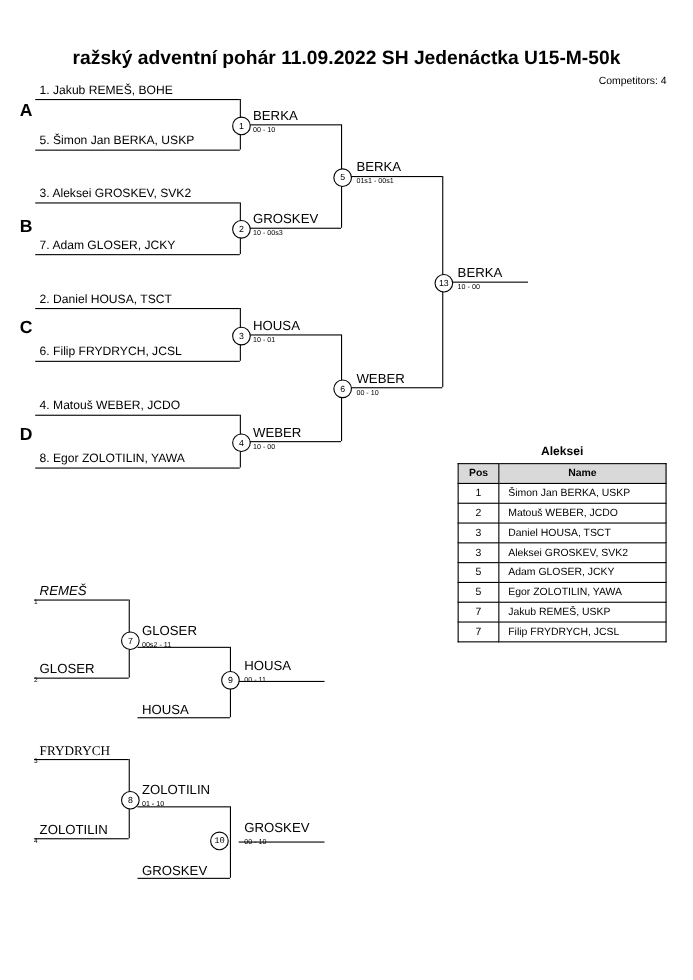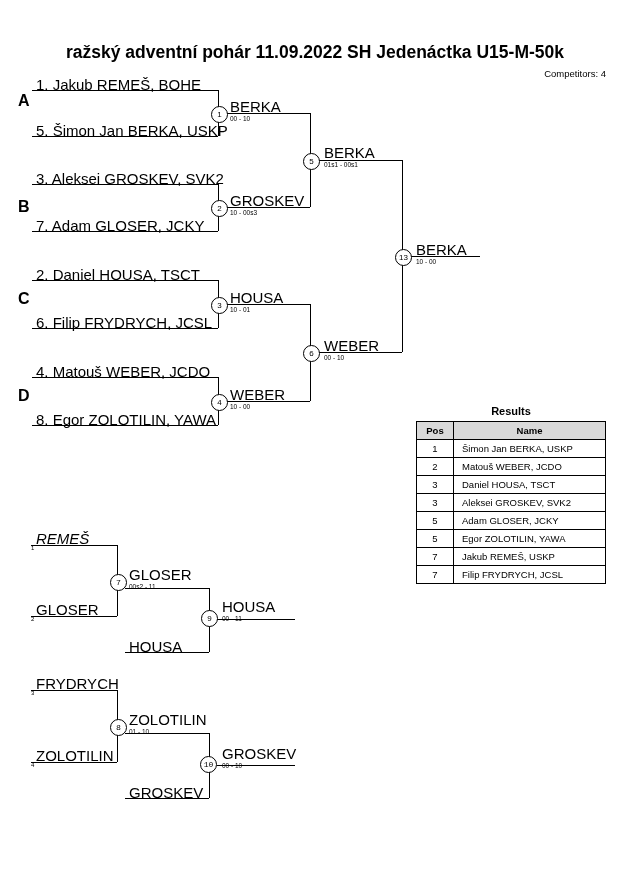--- a/index.html
+++ b/index.html
@@ -20,22 +20,22 @@
     white-space:nowrap;
   }
   #competitors{
     top:68px;left:0;width:630px;
     text-align:right;
     padding-right:24px;
     box-sizing:border-box;
     font-size:9.5px;
   }
   .grp-letter{font-size:16px;font-weight:bold;}
-  .seedname{font-size:15px;}
-  .winname{font-size:15px;}
+  .seedname{font-size:11px;}
+  .winname{font-size:12px;}
   .score{font-size:6.5px;}
   .smallnum{font-size:6px;}
   .line{position:absolute;background:#000;}
   .h{height:1px;}
   .v{width:1px;}
   .node{
     position:absolute;
     width:15px;height:15px;
     border:1px solid #000;
     border-radius:50%;
@@ -150,43 +150,43 @@
 <div class="abs score" style="top:583px;left:129px;">00s2 - 11</div>
 
 <div class="abs winname" style="top:638px;left:129px;">HOUSA</div>
 <div class="line h" style="top:652px;left:125px;width:84px;"></div>
 <div class="line v" style="top:588px;left:209px;height:64px;"></div>
 <div class="line h" style="top:619px;left:217px;width:78px;"></div>
 <div class="node" style="top:610px;left:201px;">9</div>
 <div class="abs winname" style="top:598px;left:222px;">HOUSA</div>
 <div class="abs score" style="top:615px;left:222px;">00 - 11</div>
 
-<div class="abs winname" style="top:675px;left:36px;">FRYDRYCH</div>
+<div class="abs winname" style="top:675px;left:36px;font-family:Liberation Serif, serif;">FRYDRYCH</div>
 <div class="abs smallnum" style="top:690px;left:31px;">3</div>
 <div class="abs winname" style="top:747px;left:36px;">ZOLOTILIN</div>
 <div class="abs smallnum" style="top:762px;left:31px;">4</div>
 
 <div class="line h" style="top:690px;left:31px;width:86px;"></div>
 <div class="line h" style="top:762px;left:31px;width:86px;"></div>
 <div class="line v" style="top:690px;left:117px;height:72px;"></div>
 <div class="line h" style="top:733px;left:125px;width:84px;"></div>
 <div class="node" style="top:719px;left:110px;">8</div>
 <div class="abs winname" style="top:711px;left:129px;">ZOLOTILIN</div>
 <div class="abs score" style="top:728px;left:129px;">01 - 10</div>
 
 <div class="abs winname" style="top:784px;left:129px;">GROSKEV</div>
 <div class="line h" style="top:798px;left:125px;width:84px;"></div>
 <div class="line v" style="top:733px;left:209px;height:65px;"></div>
 <div class="line h" style="top:765px;left:217px;width:78px;"></div>
-<div class="node" style="top:756px;left:200px;font-family:Liberation Mono, monospace;">10</div>
+<div class="node" style="top:756px;left:191px;font-family:Liberation Mono, monospace;">10</div>
 <div class="abs winname" style="top:745px;left:222px;">GROSKEV</div>
 <div class="abs score" style="top:762px;left:222px;">00 - 10</div>
 
 <div class="abs" id="results-wrap">
-  <div id="results-title">Results</div>
+  <div id="results-title">Aleksei</div>
   <table class="res">
     <thead>
       <tr>
         <th>Pos</th>
         <th>Name</th>
       </tr>
     </thead>
     <tbody>
       <tr>
         <td class="pos">1</td>

